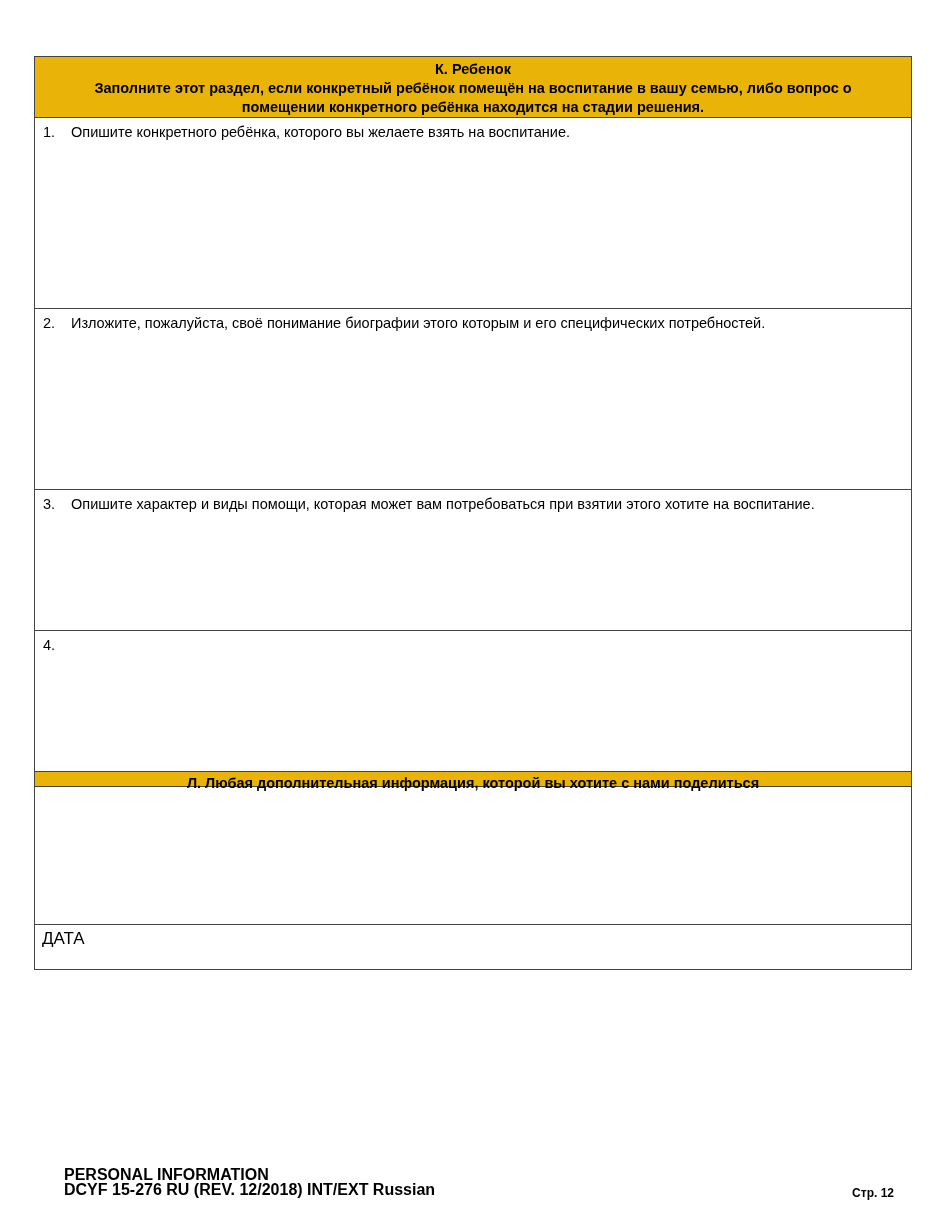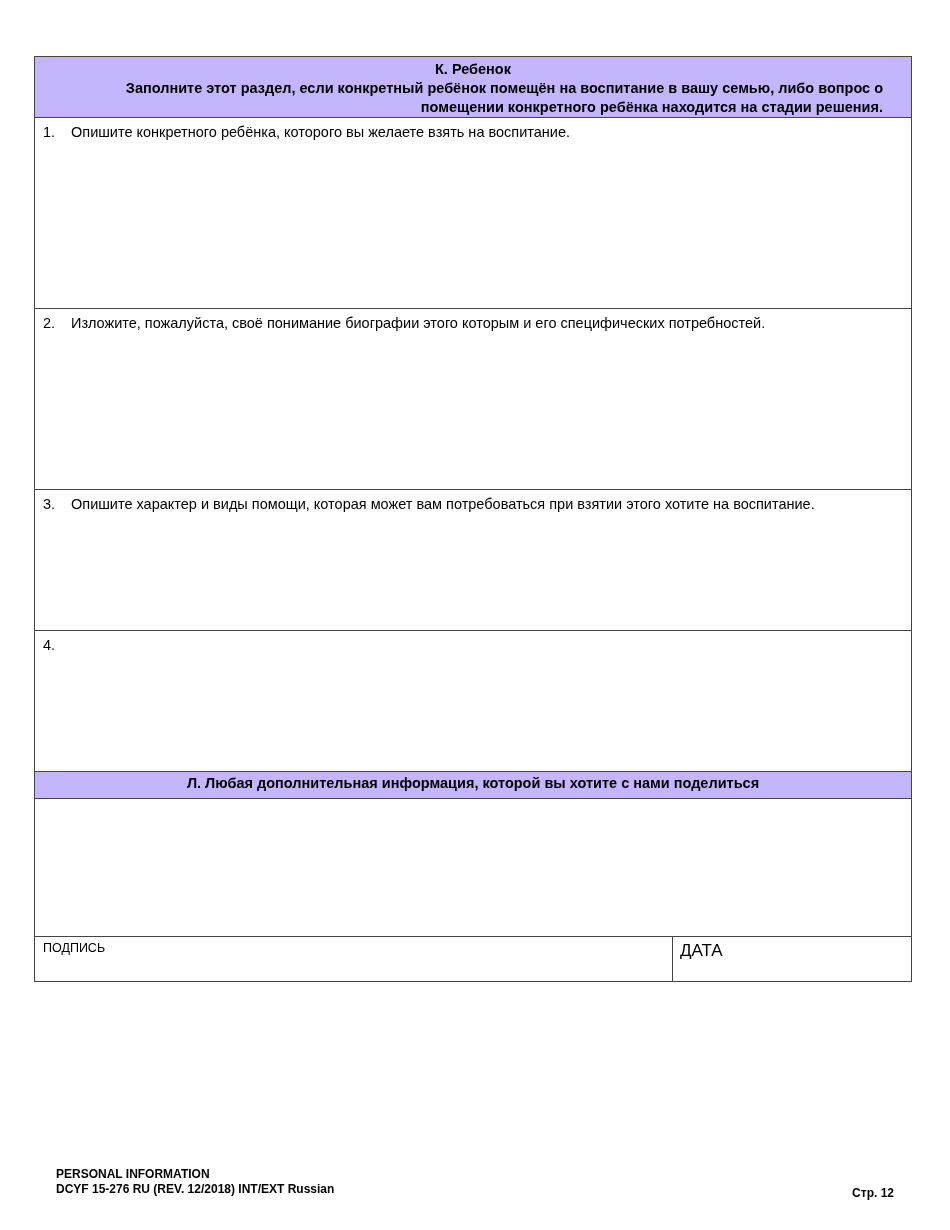--- a/index.html
+++ b/index.html
@@ -1,40 +1,40 @@
 <!DOCTYPE html>
 <html><head>
 <meta charset="utf-8">
 <style>
   html, body { margin:0; padding:0; background:#ffffff; }
   body { width:950px; height:1230px; position:relative; font-family:"Liberation Sans", sans-serif; color:#000; }
   .form { position:absolute; left:34px; top:56px; width:878px; border:1px solid #444; box-sizing:border-box; }
-  .hdr { background:#c4b5fd; text-align:center; font-weight:bold; font-size:14.5px; line-height:19px; border-bottom:1px solid #444; box-sizing:border-box; }
+  .hdr { background:#eab308; text-align:center; font-weight:bold; font-size:14.5px; line-height:19px; border-bottom:1px solid #444; box-sizing:border-box; }
   .hdr-k { height:61px; padding-top:3px; }
-  .hdr-l { height:28px; line-height:23px; border-top:1px solid #444; }
+  .hdr-l { height:16px; line-height:23px; border-top:1px solid #444; }
   .q { border-bottom:1px solid #444; box-sizing:border-box; font-size:14.5px; padding:6px 0 0 8px; display:flex; }
   .q .num { width:28px; }
   .q1 { height:191px; }
   .q2 { height:181px; }
   .q3 { height:141px; }
   .q4 { height:140px; border-bottom:none; }
   .extra { height:138px; border-bottom:1px solid #444; box-sizing:border-box; }
   .sig-row { display:flex; height:44px; }
   .sig { width:638px; border-right:1px solid #444; box-sizing:border-box; font-size:12.5px; padding:4px 0 0 8px; }
   .date { flex:1; font-size:17px; padding:4px 0 0 7px; }
-  .footer { position:absolute; left:56px; top:1167px; font-size:12px; font-weight:bold; line-height:15px; }
+  .footer { position:absolute; left:64px; top:1167px; font-size:16px; font-weight:bold; line-height:15px; }
   .page { position:absolute; right:56px; top:1167px; font-size:12px; font-weight:bold;margin-top:19px; }
 </style>
 </head>
 <body>
 
 <div class="form">
   <div class="hdr hdr-k">
     <div>К. Ребенок</div>
-    <div style="padding:0 28px;text-align:right;">Заполните этот раздел, если конкретный ребёнок помещён на воспитание в вашу семью, либо вопрос о помещении конкретного ребёнка находится на стадии решения.</div>
+    <div style="padding:0 28px;">Заполните этот раздел, если конкретный ребёнок помещён на воспитание в вашу семью, либо вопрос о помещении конкретного ребёнка находится на стадии решения.</div>
   </div>
 
   <div class="q q1">
     <span class="num">1.</span>
     <span>Опишите конкретного ребёнка, которого вы желаете взять на воспитание.</span>
   </div>
   <div class="q q2">
     <span class="num">2.</span>
     <span>Изложите, пожалуйста, своё понимание биографии этого которым и его специфических потребностей.</span>
   </div>
@@ -43,23 +43,20 @@
     <span>Опишите характер и виды помощи, которая может вам потребоваться при взятии этого хотите на воспитание.</span>
   </div>
   <div class="q q4">
     <span class="num">4.</span>
   </div>
 
   <div class="hdr hdr-l">Л. Любая дополнительная информация, которой вы хотите с нами поделиться</div>
   <div class="extra"></div>
 
   <div class="sig-row">
-    <div class="sig">
-      <span>ПОДПИСЬ</span>
-    </div>
     <div class="date">
       <span>ДАТА</span>
     </div>
   </div>
 </div>
 
 <div class="footer">
   <div>PERSONAL INFORMATION</div>
   <div>DCYF 15-276 RU (REV. 12/2018) INT/EXT Russian</div>
 </div>

